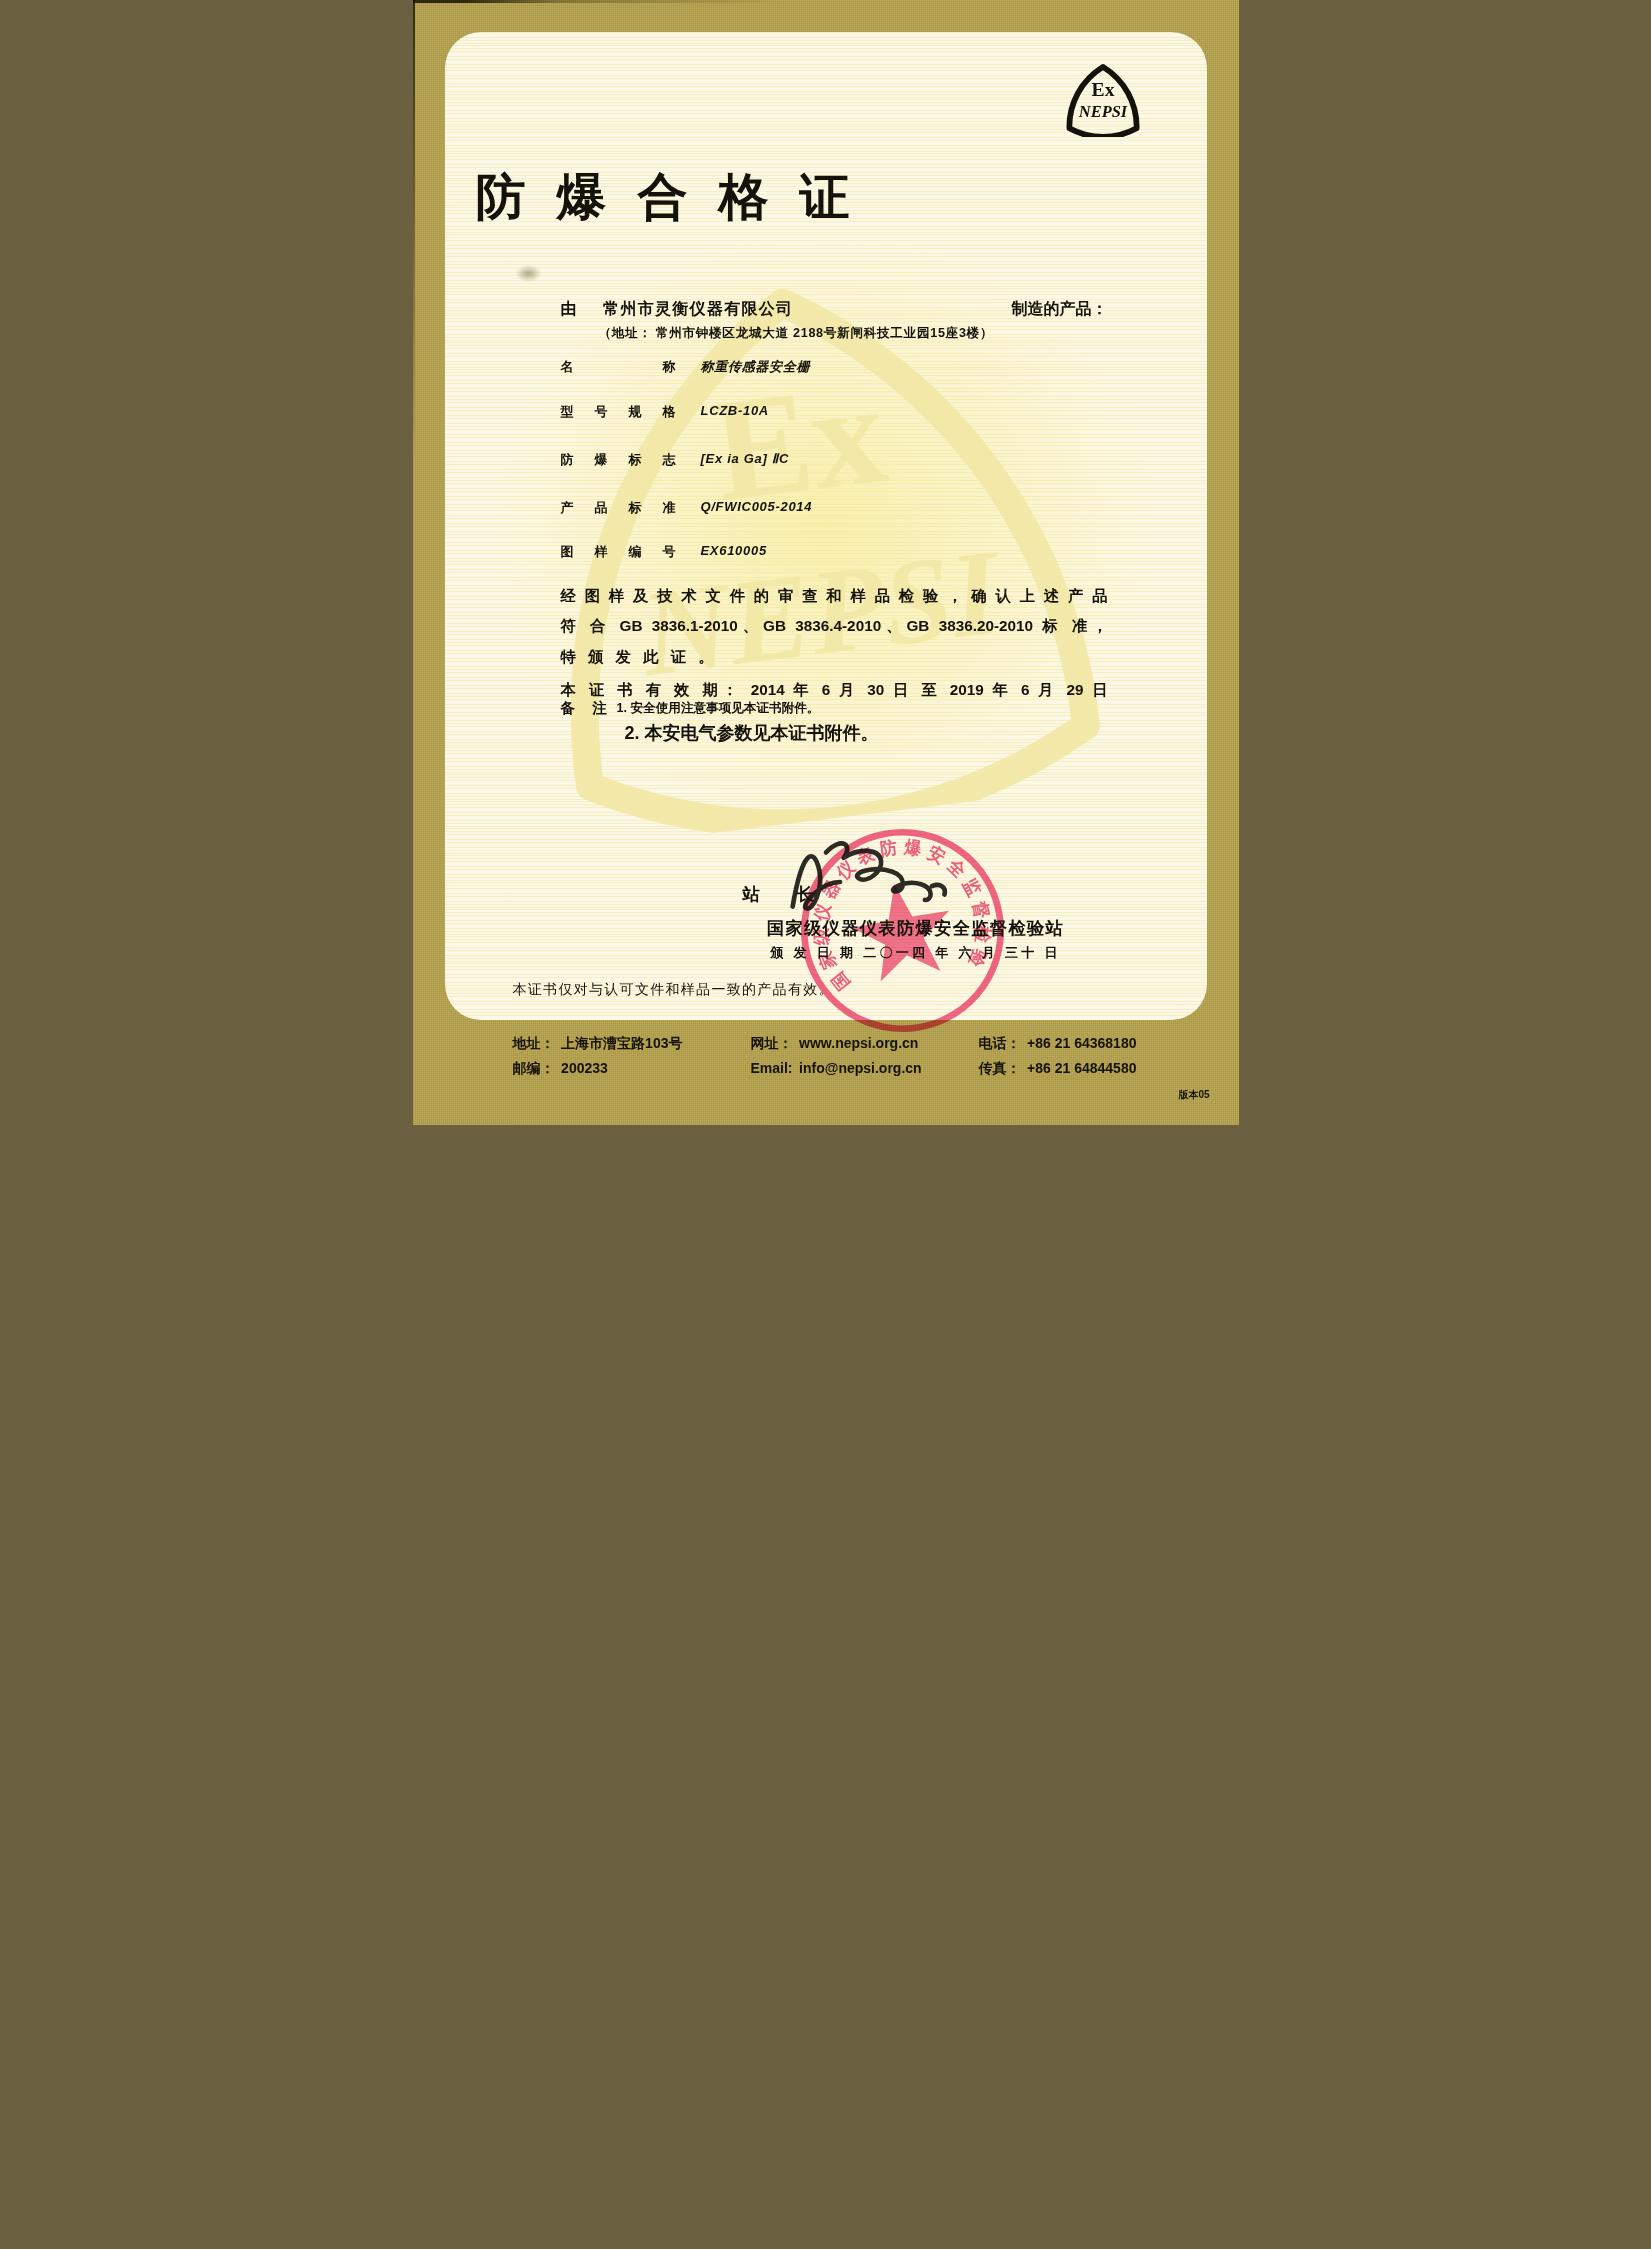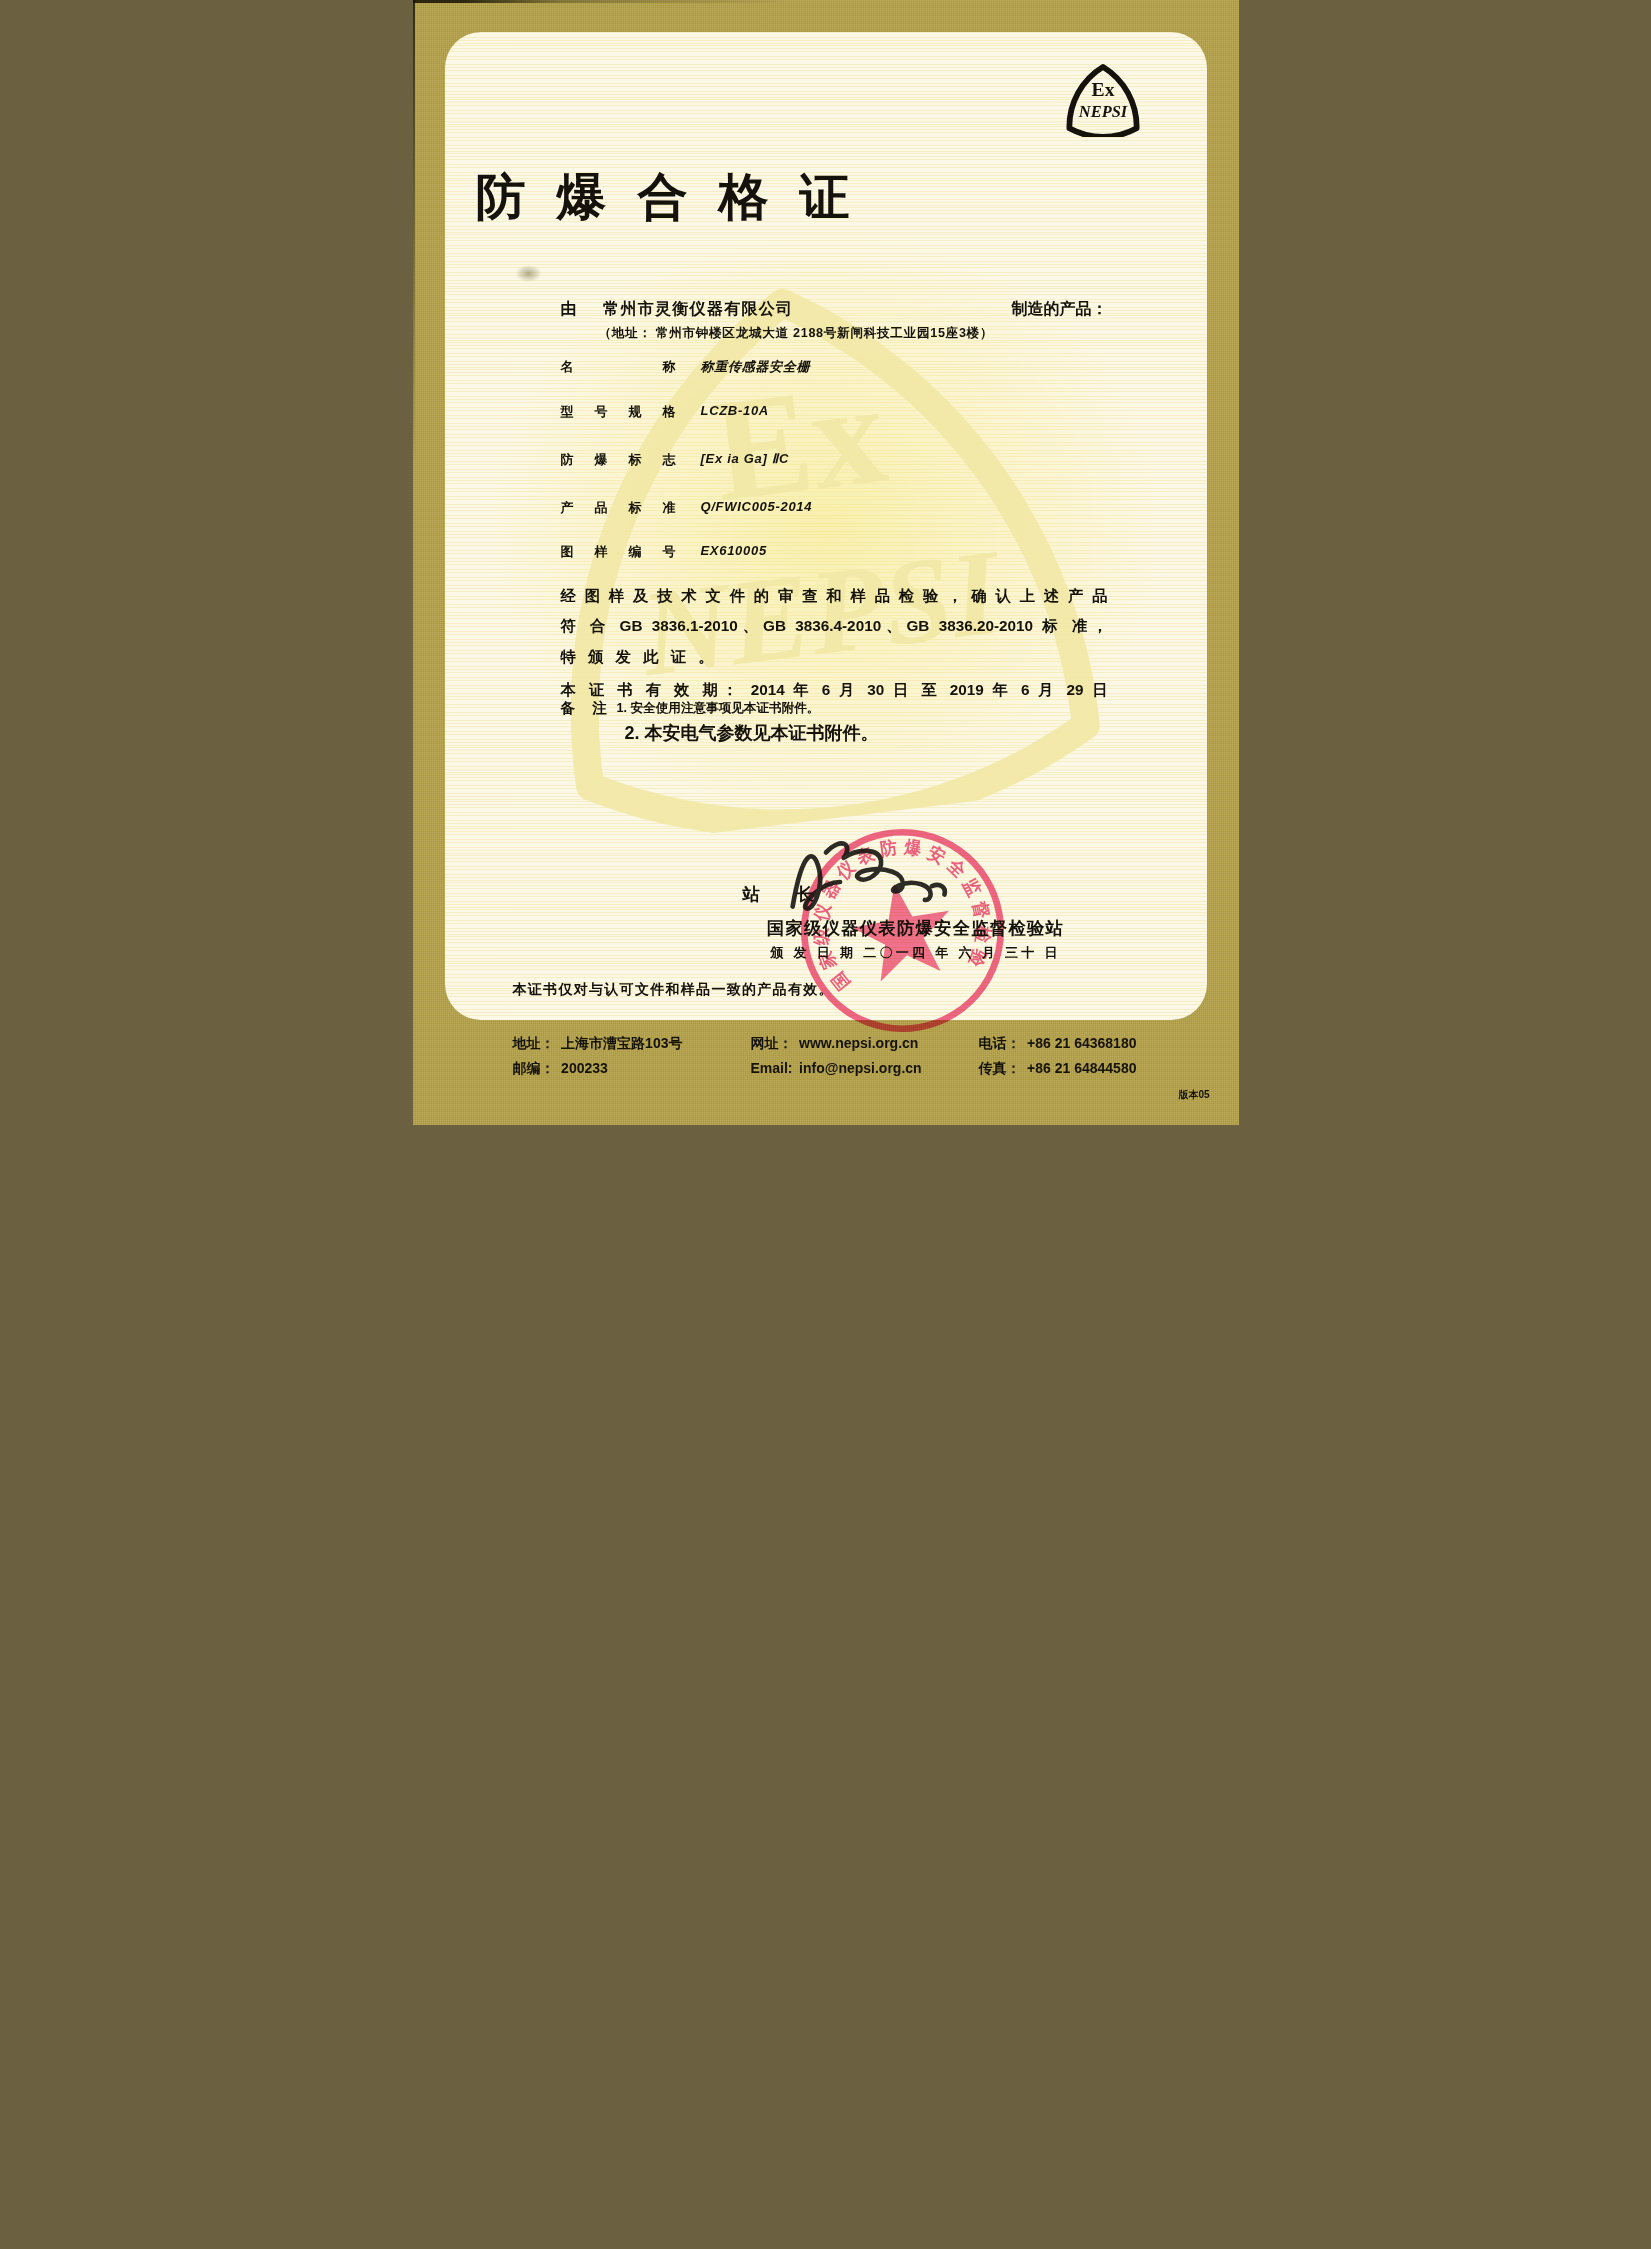--- a/index.html
+++ b/index.html
@@ -92,21 +92,21 @@
   .rem-2 { position:absolute; left:180px; top:689px; font-size:18px; font-weight:bold; }
   
   .director { position:absolute; left:298px; top:850px; font-size:17.3px; font-weight:bold; letter-spacing:16px; z-index:6; }
   .station  { position:absolute; left:245px; top:884px; width:452px; text-align:center; font-size:17.3px; font-weight:bold; letter-spacing:1.3px; z-index:6; }
   .issue-date { position:absolute; left:245px; top:912px; width:452px; text-align:center; font-size:13px; font-weight:bold; letter-spacing:3.3px; z-index:6; }
   .stamp {
     position:absolute; left:348px; top:789px; width:219px; height:219px;
     transform:rotate(-10deg); mix-blend-mode:multiply; z-index:5;
   }
   .signature { position:absolute; left:336px; top:795px; width:176px; height:94px; transform:rotate(-4deg); z-index:7; }
-  .disclaimer { position:absolute; left:68px; top:949px; font-size:14px; font-weight:bold; letter-spacing:1.3px; }
+  .disclaimer { position:absolute; left:68px; top:949px; font-size:14px; font-weight:normal; letter-spacing:1.3px; }
   
   .fcol { position:absolute; top:1031px; font-size:14px; font-weight:bold; line-height:25px; white-space:nowrap; }
   .fcol-1 { left:100px; } .fcol-2 { left:338px; } .fcol-3 { left:566px; }
   .fcol .lab { margin-right:6.6px; }
   .version { position:absolute; right:29px; top:1088px; font-size:10px; font-weight:bold; }
 </style>
 </head>
 <body>
 
 <div class="page">

